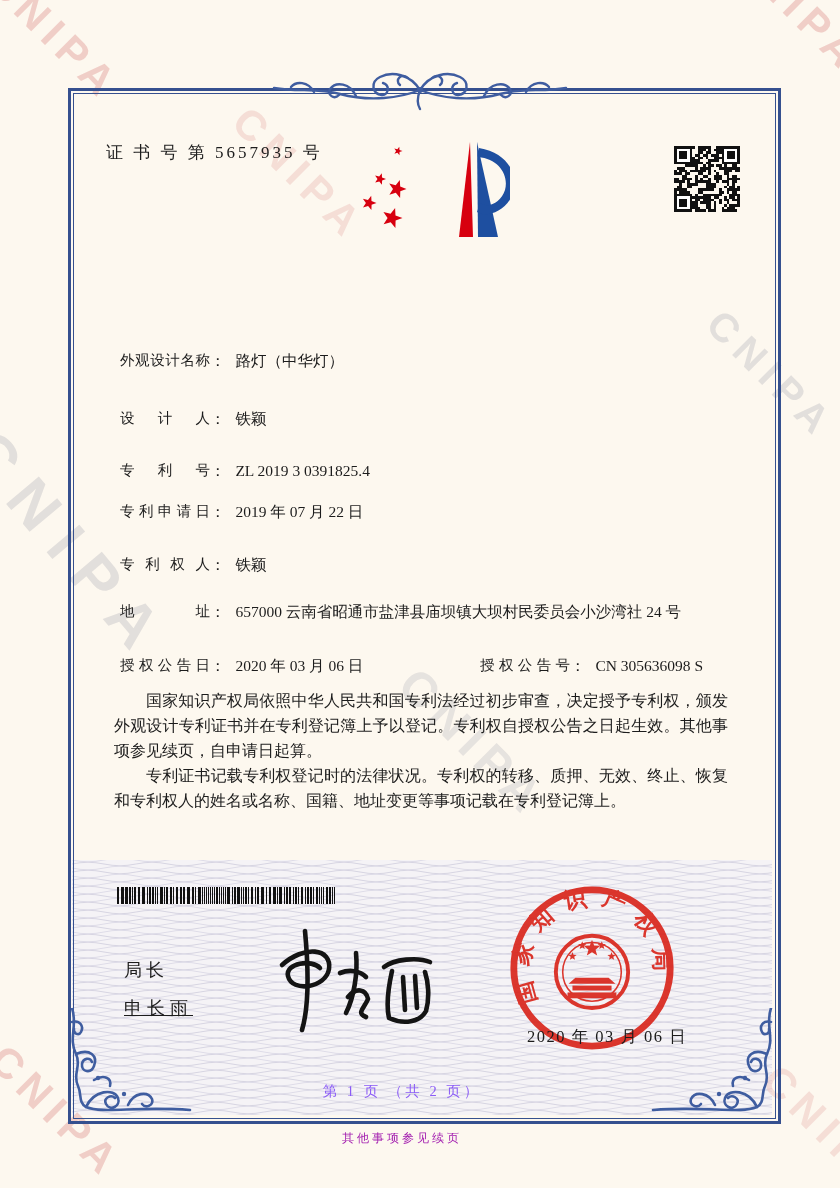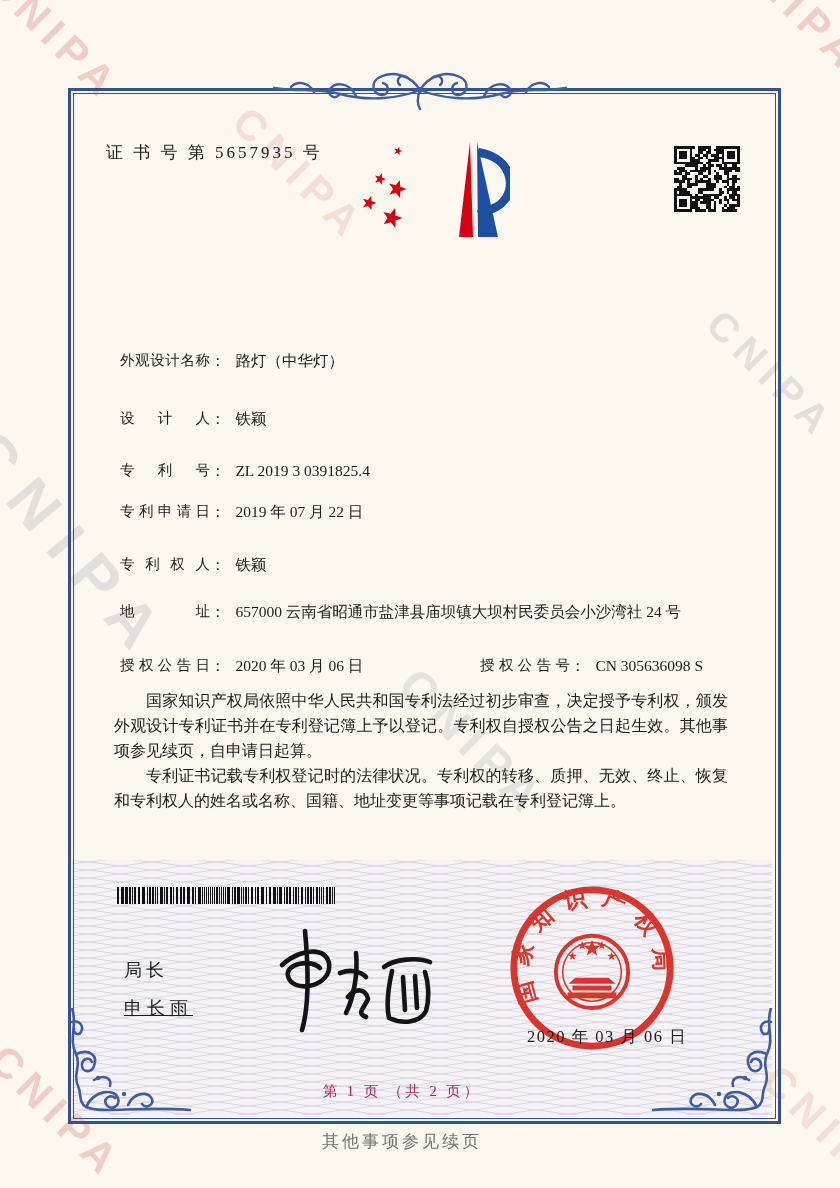--- a/index.html
+++ b/index.html
@@ -46,23 +46,23 @@
   .body-text p{margin:0;text-indent:2em;}
 
   
   .barcode{position:absolute;left:117px;top:887px;z-index:3;}
   .signer-title{position:absolute;left:124px;top:958px;font-size:18px;letter-spacing:4px;z-index:3;}
   .signer-name{position:absolute;left:124px;top:996px;font-size:18px;letter-spacing:5px;z-index:3;text-decoration:underline;}
   .signature{position:absolute;left:252px;top:925px;z-index:3;}
   .seal{position:absolute;left:506px;top:882px;z-index:5;opacity:0.92;}
   .seal-date{position:absolute;left:527px;top:1026px;font-size:16.5px;letter-spacing:1.5px;z-index:6;}
   .page-info{position:absolute;left:402px;top:1082px;transform:translateX(-50%);
-             font-size:14.5px;letter-spacing:3px;z-index:3;white-space:nowrap;color:#be185d;}
+             font-size:14.5px;letter-spacing:3px;z-index:3;white-space:nowrap;color:#8b5cf6;}
   .continuation{position:absolute;left:402px;top:1130px;transform:translateX(-50%);
-                font-size:17px;letter-spacing:3px;z-index:3;white-space:nowrap;color:#737373;}
+                font-size:12px;letter-spacing:3px;z-index:3;white-space:nowrap;color:#a21caf;}
 </style>
 </head>
 <body>
 
 <div id="page">
 
   <div class="wm wm-pink" style="left:-30px;top:10px;font-size:42px;">CNIPA</div>
   <div class="wm wm-pink" style="left:712px;top:-18px;font-size:42px;">CNIPA</div>
   <div class="wm wm-pink" style="left:215px;top:150px;font-size:42px;color:rgba(238,196,190,0.5);">CNIPA</div>
   <div class="wm wm-grey" style="left:690px;top:352px;font-size:40px;">CNIPA</div>

